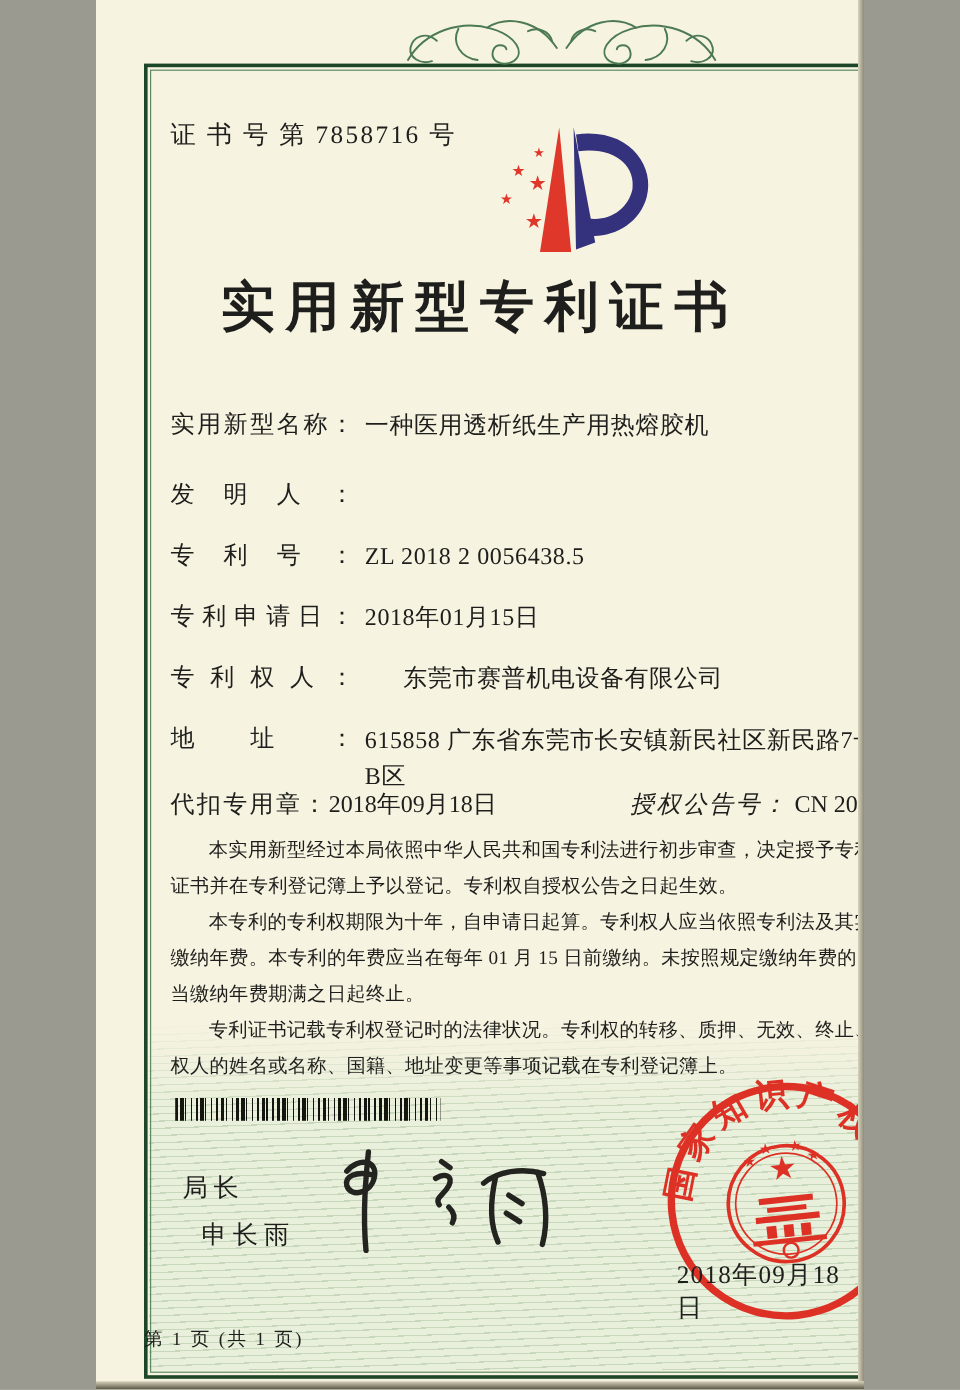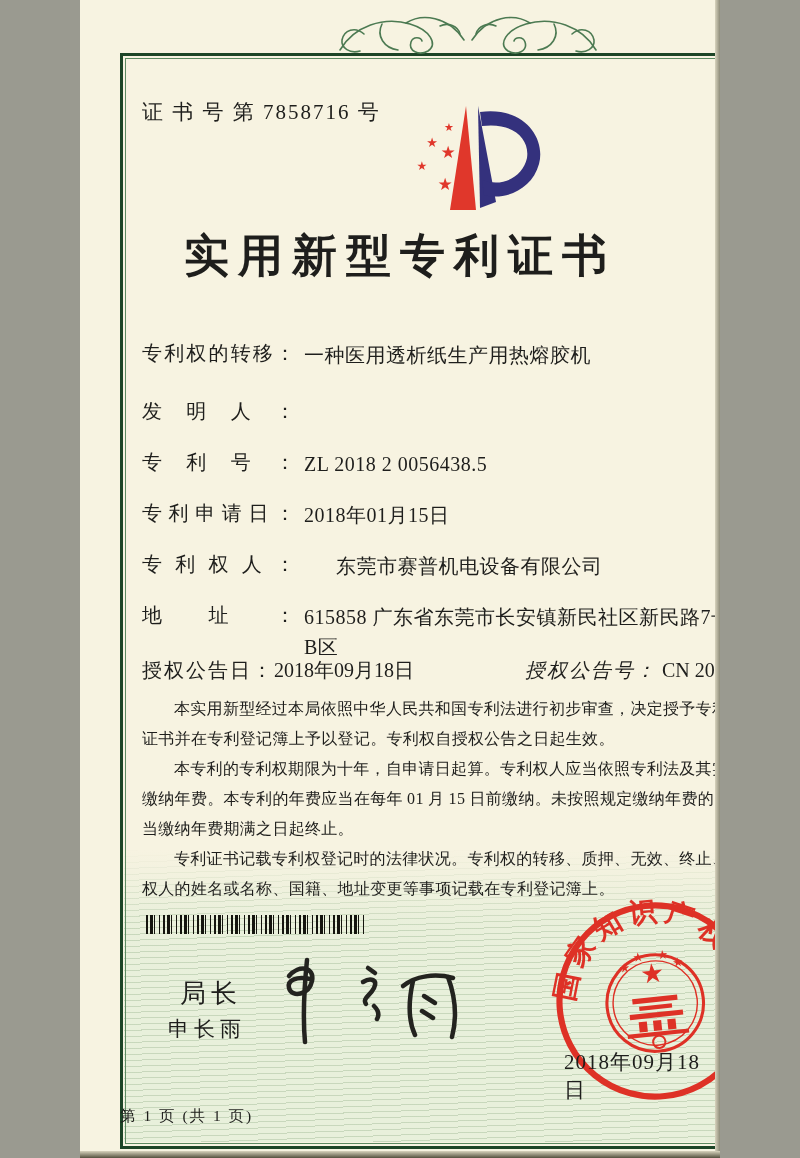--- a/index.html
+++ b/index.html
@@ -24,21 +24,21 @@
       font-size:45px;font-weight:bold;letter-spacing:9px;}
   .frow{position:absolute;left:62px;width:678px;font-size:20px;display:flex;align-items:flex-start;}
   .flabel{flex:0 0 153px;text-align:justify;text-align-last:justify;white-space:nowrap;}
   .fvalue{margin-left:9px;flex:1;letter-spacing:.5px;line-height:30px;}
   .grant-right{position:absolute;left:383px;top:0;white-space:nowrap;}
   .paras{position:absolute;left:62px;top:694px;width:678px;font-size:16px;line-height:30px;letter-spacing:.3px;}
   .paras p{margin:0;text-indent:2em;}
   .barcode{position:absolute;left:66px;top:915px;width:221px;height:19px;
       background:repeating-linear-gradient(90deg,#15150f 0 2px,transparent 2px 4px,#15150f 4px 7px,
       transparent 7px 8px,#15150f 8px 9px,transparent 9px 13px,#15150f 13px 14px,transparent 14px 17px);}
-  .director-label{position:absolute;left:100px;top:976px;font-size:26px;letter-spacing:5px;}
+  .director-label{position:absolute;left:72px;top:976px;font-size:21px;letter-spacing:5px;}
   .director-name{position:absolute;left:88px;top:1015px;font-size:21px;letter-spacing:5px;}
   .seal-date{position:absolute;left:484px;top:1048px;font-size:21px;letter-spacing:1px;}
   .footer{position:absolute;left:40px;top:1106px;width:625px;text-align:left;font-size:15.5px;letter-spacing:2px;}
   .svg-abs{position:absolute;}
   .mirror{transform:scaleX(-1);}
 </style>
 </head>
 <body>
 
 <div class="page">
@@ -101,21 +101,21 @@
     <text x="57" y="31" font-size="11" fill="#e0372b" text-anchor="middle">★</text>
     <text x="40" y="47" font-size="13" fill="#e0372b" text-anchor="middle">★</text>
     <text x="56" y="58" font-size="17" fill="#e0372b" text-anchor="middle">★</text>
     <text x="30" y="70" font-size="12" fill="#e0372b" text-anchor="middle">★</text>
     <text x="53" y="90" font-size="17" fill="#e0372b" text-anchor="middle">★</text>
   </svg>
 
   <div class="title">实用新型专利证书</div>
 
   <div class="frow" style="top:340px;">
-    <span class="flabel">专利权的转移：</span>
+    <span class="flabel">实用新型名称：</span>
     <span class="fvalue">一种医用透析纸生产用热熔胶机</span>
   </div>
   <div class="frow" style="top:398px;">
     <span class="flabel">发明人：</span>
   </div>
   <div class="frow" style="top:449px;">
     <span class="flabel">专利号：</span>
     <span class="fvalue">ZL 2018 2 0056438.5</span>
   </div>
   <div class="frow" style="top:500px;">
@@ -124,21 +124,21 @@
   </div>
   <div class="frow" style="top:551px;gap:32px;">
     <span class="flabel">专利权人：</span>
     <span class="fvalue">东莞市赛普机电设备有限公司</span>
   </div>
   <div class="frow" style="top:602px;">
     <span class="flabel">地址：</span>
     <span class="fvalue">615858 广东省东莞市长安镇新民社区新民路7号B栋二楼B区</span>
   </div>
   <div class="frow" style="top:657px;">
-    <span style="letter-spacing:2px;">授权公告日：</span>
+    <span style="letter-spacing:2px;">代扣专用章：</span>
     <span>2018年09月18日</span>
     <span class="grant-right">
       <span style="letter-spacing:2px;font-style:italic;">授权公告号：</span>
       <span>CN 207872534 U</span>
     </span>
   </div>
 
   <div class="paras">
     <p>本实用新型经过本局依照中华人民共和国专利法进行初步审查，决定授予专利权，颁发本证书并在专利登记簿上予以登记。专利权自授权公告之日起生效。</p>
     <p>本专利的专利权期限为十年，自申请日起算。专利权人应当依照专利法及其实施细则规定缴纳年费。本专利的年费应当在每年 01 月 15 日前缴纳。未按照规定缴纳年费的，专利权自应当缴纳年费期满之日起终止。</p>

